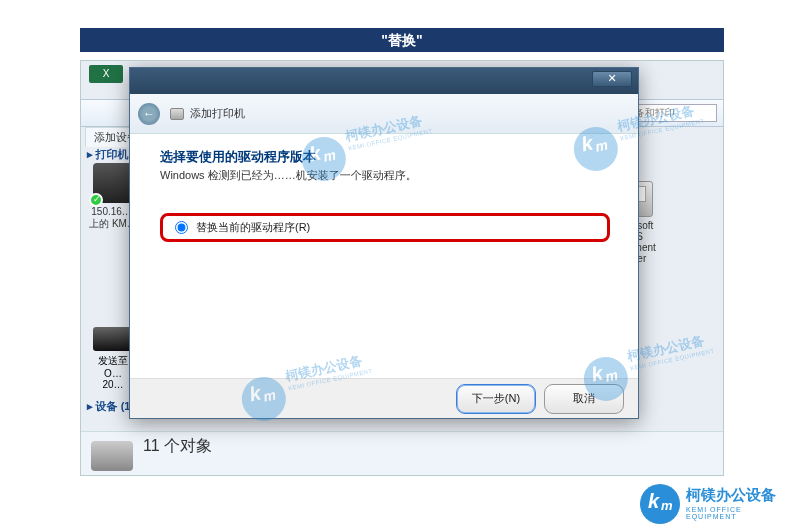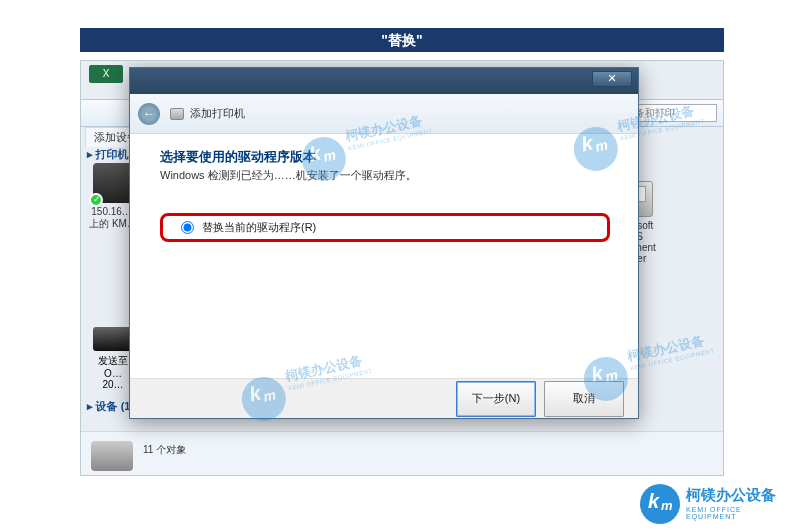--- a/index.html
+++ b/index.html
@@ -25,21 +25,21 @@
 .left-printer .check { position: absolute; bottom: -4px; left: -4px; width: 14px; height: 14px; border-radius: 50%; background: #2ecc40; border: 2px solid #fff; }
 .left-printer .check::after { content: "✓"; color: #fff; font-size: 9px; position: absolute; top: -1px; left: 2px; }
 
 .left-scanner { position: absolute; top: 266px; left: 8px; width: 48px; text-align: center; font-size: 10px; }
 .left-scanner .dev { width: 40px; height: 24px; background: linear-gradient(#666,#111); border-radius: 3px; margin: 0 auto 3px; }
 
 .devices-hdr { position: absolute; top: 338px; left: 6px; font-size: 11px; color: #1a4b8c; font-weight: bold; }
 
 .bottom-strip { position: absolute; left: 0; right: 0; bottom: 0; height: 44px; background: #eef4fa; border-top: 1px solid #cdd; }
 .bottom-camera { position: absolute; left: 10px; bottom: 4px; width: 42px; height: 30px; background: linear-gradient(#ccc,#888); border-radius: 4px; }
-.bottom-count { position: absolute; left: 62px; bottom: 18px; font-size: 10px; color: #333; }
+.bottom-count { position: absolute; left: 62px; bottom: 18px; font-size: 16px; color: #333; }
 
 
 .right-printers { position: absolute; top: 120px; right: 6px; width: 110px; height: 120px; }
 .rp { width: 48px; display: inline-block; text-align: center; vertical-align: top; font-size: 10px; color: #333; margin: 0 2px; }
 .rp .ic { width: 40px; height: 36px; margin: 0 auto 3px; background: linear-gradient(#eee,#bbb); border: 1px solid #999; border-radius: 3px; position: relative; }
 .rp .ic::after { content: ""; position: absolute; top: 4px; left: 6px; right: 6px; height: 14px; background: #fff; border: 1px solid #aaa; }
 
 
 .dialog { position: absolute; top: 6px; left: 48px; width: 510px; height: 352px; background: #fff; border: 1px solid #4a6b8a; box-shadow: 0 4px 20px rgba(0,0,0,0.4); }
 .dlg-titlebar { height: 26px; background: linear-gradient(#3b5a7a,#2a4560); position: relative; }
@@ -50,25 +50,25 @@
 .back-btn::after { content: "←"; color: #fff; position: absolute; top: 2px; left: 5px; font-size: 12px; }
 .dlg-nav-title { font-size: 11px; color: #333; display: flex; align-items: center; gap: 6px; }
 .printer-mini { width: 14px; height: 12px; background: linear-gradient(#ddd,#aaa); border: 1px solid #888; border-radius: 2px; }
 
 .dlg-body { padding: 14px 28px 0 30px; }
 .dlg-h { font-size: 13px; color: #003a7a; font-weight: bold; margin-bottom: 2px; }
 .dlg-sub { font-size: 11px; color: #333; margin-bottom: 30px; }
 
 .radio-row { display: flex; align-items: center; gap: 8px; font-size: 11px; color: #222; padding: 4px 6px; margin-bottom: 10px; }
 .radio-row input { margin: 0; }
-.highlight-box { border: 3px solid #d40000; border-radius: 8px; padding: 4px 18px; margin-bottom: 26px; }
+.highlight-box { border: 3px solid #d40000; border-radius: 8px; padding: 4px 12px; margin-bottom: 26px; }
 .highlight-box .radio-row { margin: 0; padding: 0; }
 
 .dlg-footer { position: absolute; left: 0; right: 0; bottom: 0; height: 40px; background: #f0f0f0; border-top: 1px solid #ddd; display: flex; justify-content: flex-end; align-items: center; gap: 8px; padding-right: 14px; }
-.dlg-btn { min-width: 80px; height: 36px; background: linear-gradient(#fdfdfd,#e4e4e4); border: 1px solid #999; border-radius: 1px; font-size: 11px; color: #222; cursor: pointer; }
+.dlg-btn { min-width: 80px; height: 30px; background: linear-gradient(#fdfdfd,#e4e4e4); border: 1px solid #999; border-radius: 9px; font-size: 11px; color: #222; cursor: pointer; }
 .dlg-btn.primary { border-color: #3b7dd8; box-shadow: 0 0 0 1px #8ab8f0 inset; }
 
 
 .wm { position: absolute; width: 120px; height: 60px; opacity: 0.35; pointer-events: none; transform: rotate(-12deg); }
 .wm .circle { width: 44px; height: 44px; border-radius: 50%; background: #2a8fd8; position: absolute; left: 0; top: 8px; }
 .wm .k { position: absolute; left: 9px; top: 12px; color: #fff; font-size: 20px; font-weight: bold; font-style: italic; }
 .wm .m { position: absolute; left: 22px; top: 20px; color: #fff; font-size: 14px; font-weight: bold; font-style: italic; }
 .wm .txt { position: absolute; left: 48px; top: 4px; font-size: 13px; color: #2a8fd8; font-weight: bold; white-space: nowrap; }
 .wm .sub { position: absolute; left: 48px; top: 22px; font-size: 6px; color: #2a8fd8; letter-spacing: 0.5px; white-space: nowrap; }
 

